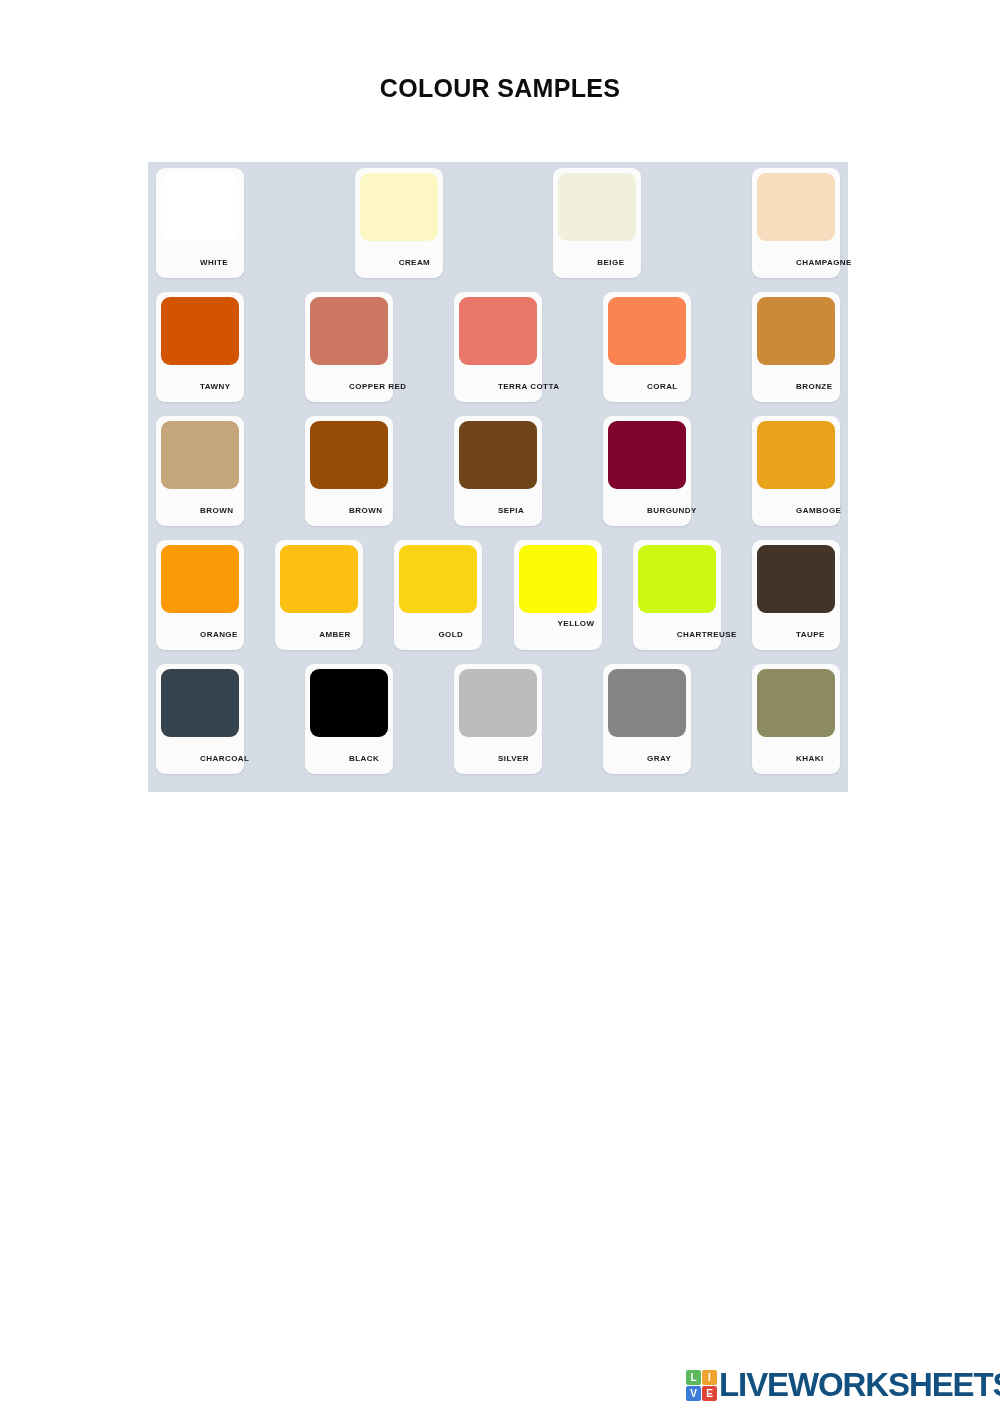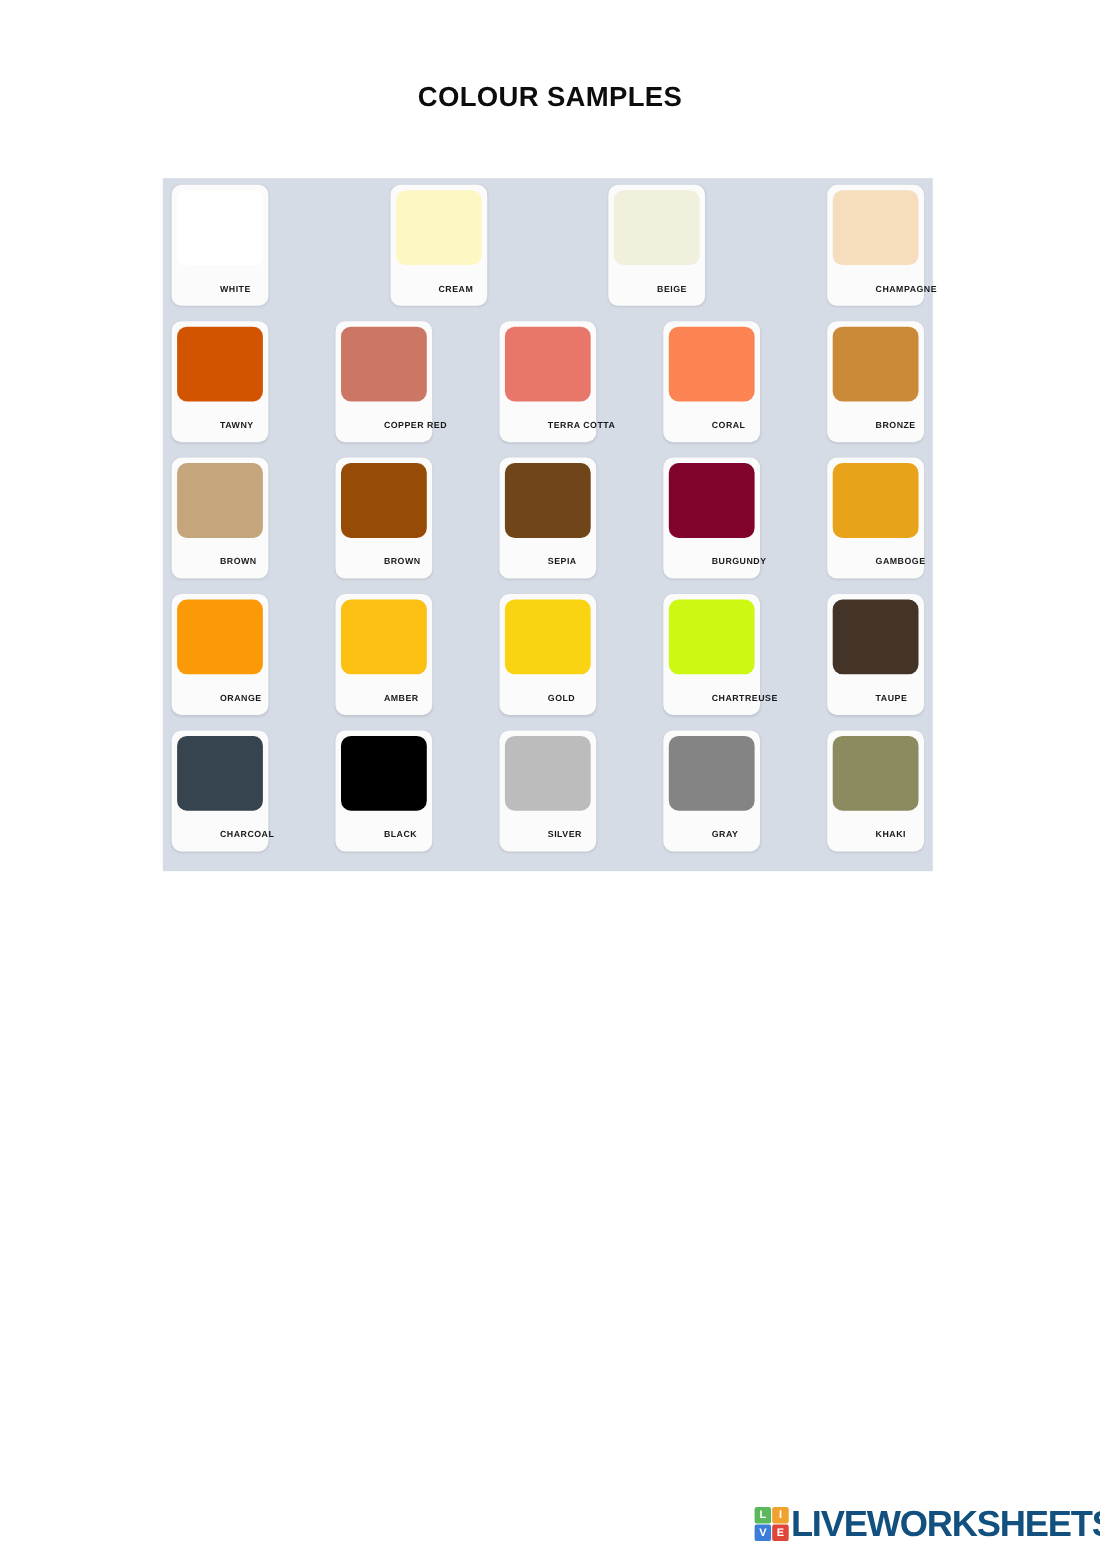--- a/index.html
+++ b/index.html
@@ -212,20 +212,24 @@
         <div class="swatch-label">ORANGE</div>
       </div>
       <div class="swatch-card">
         <div class="swatch-chip" style="background: rgb(251, 192, 17);"></div>
         <div class="swatch-label">AMBER</div>
       </div>
       <div class="swatch-card">
         <div class="swatch-chip" style="background: rgb(250, 212, 18);"></div>
         <div class="swatch-label">GOLD</div>
       </div>
+      <div class="swatch-card label-high">
+        <div class="swatch-chip" style="background: rgb(251, 251, 4);"></div>
+        <div class="swatch-label">YELLOW</div>
+      </div>
       <div class="swatch-card">
         <div class="swatch-chip" style="background: rgb(204, 248, 20);"></div>
         <div class="swatch-label">CHARTREUSE</div>
       </div>
       <div class="swatch-card">
         <div class="swatch-chip" style="background: rgb(68, 52, 40);"></div>
         <div class="swatch-label">TAUPE</div>
       </div>
     </div>
     <div class="swatch-row">

